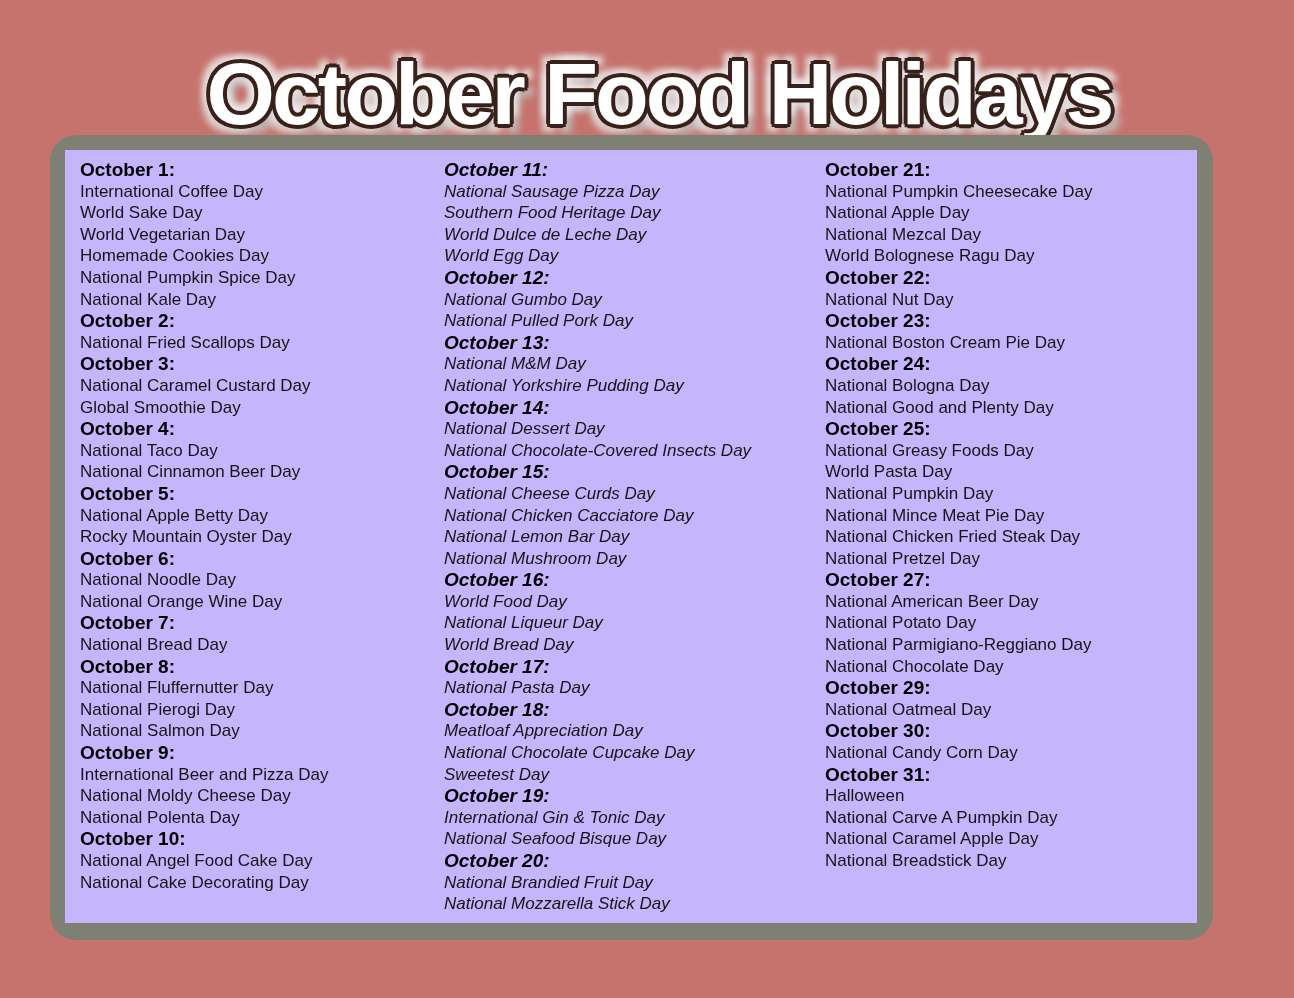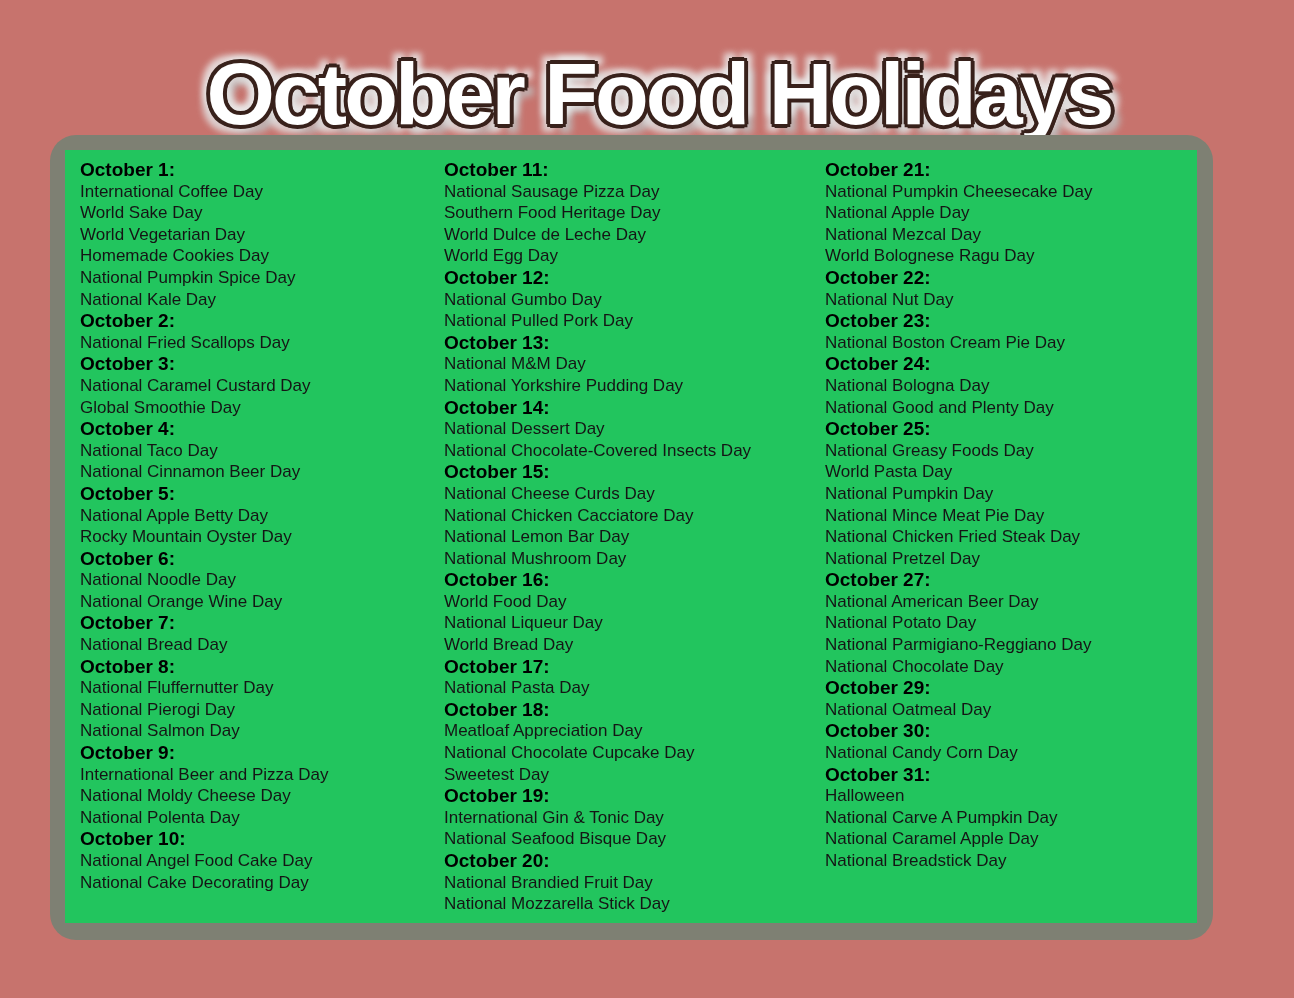--- a/index.html
+++ b/index.html
@@ -45,32 +45,32 @@
     height: 805px;
     background: #7e8073;
     border-radius: 26px;
   }
   .panel {
     position: absolute;
     left: 65px;
     top: 150px;
     width: 1132px;
     height: 773px;
-    background: #22c55e;
+    background: #c4b5fd;
     box-sizing: border-box;
     padding: 9px 0 0 15px;
     display: flex;
     flex-direction: row;
   }
   .holiday-column {
     flex: 0 0 auto;
     overflow: hidden;
   }
   .holiday-column.col-0 { width: 364px; }
-  .holiday-column.col-1 { width: 381px; }
+  .holiday-column.col-1 { width: 381px; font-style: italic; }
   .holiday-column.col-2 { width: 370px; }
   .date-heading {
     font-size: 19px;
     font-weight: bold;
     line-height: 21.6px;
     color: #000000;
     white-space: nowrap;
   }
   .holiday-item {
     font-size: 17px;

